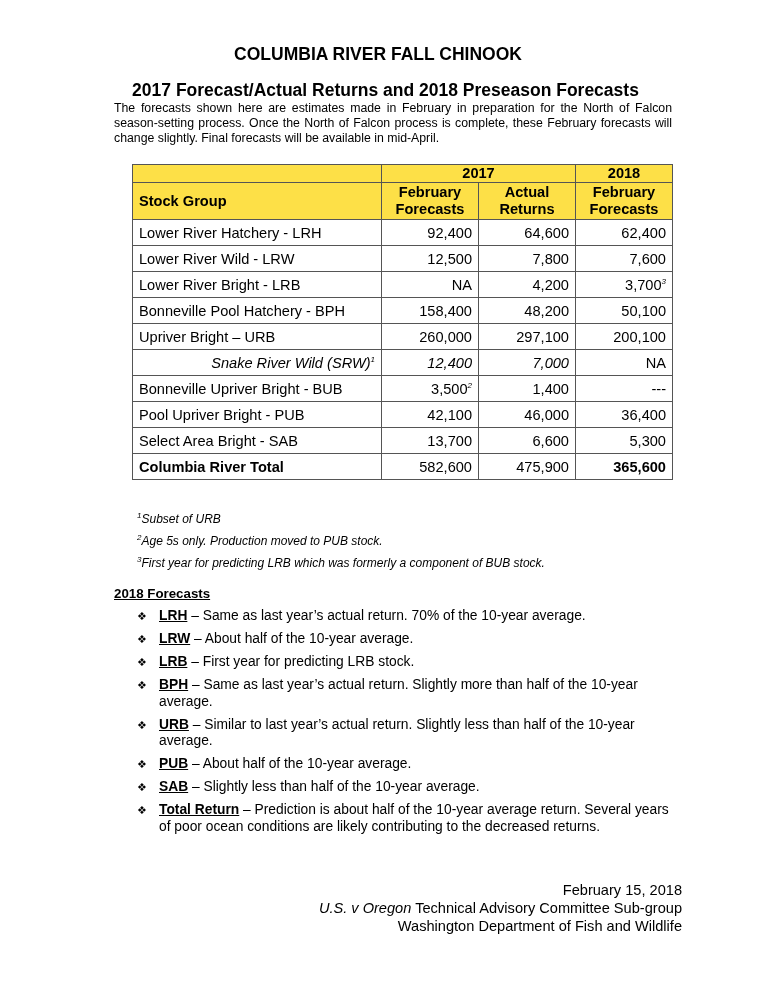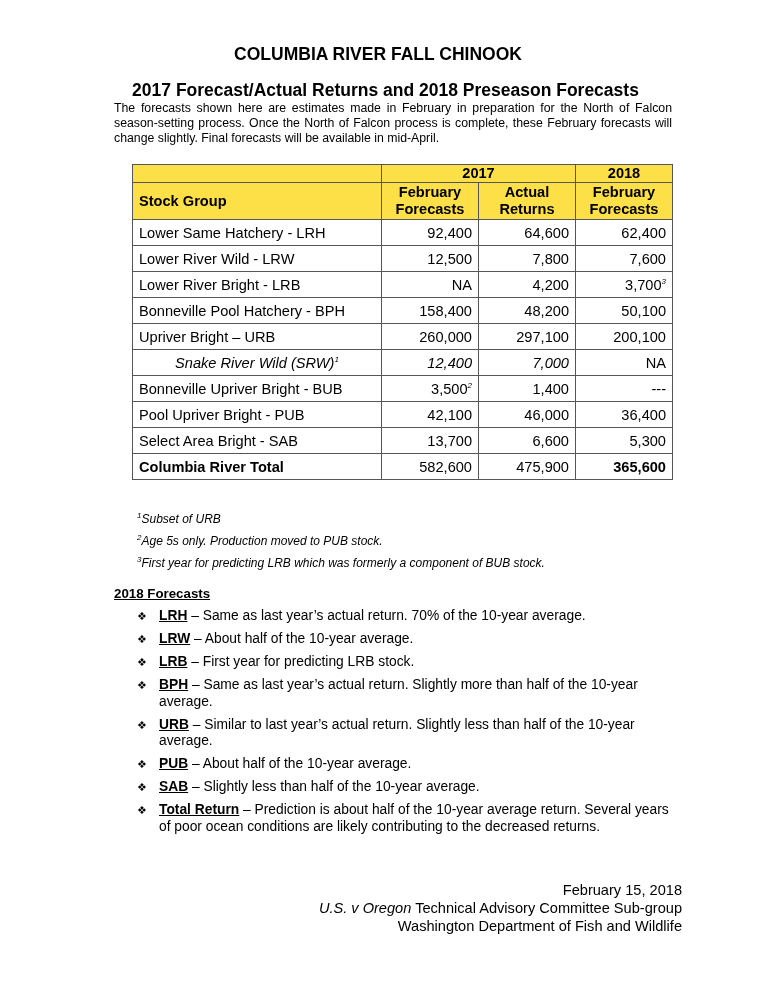--- a/index.html
+++ b/index.html
@@ -29,21 +29,21 @@
   table.stock th { background: #fde047; font-weight: bold; }
   .c0 { width: 236px; text-align: left; }
   .c1 { width: 84px; text-align: right; }
   .c2 { width: 84px; text-align: right; }
   .c3 { width: 84px; text-align: right; }
   th.center { text-align: center; }
   tr.hdr1 th { height: 17px; line-height: 17px; }
   tr.hdr2 th { height: 36px; line-height: 17px; text-align: center; }
   tr.hdr2 th.c0 { text-align: left; }
   td.italic { font-style: italic; }
-  td.indent { text-align: center; padding-right: 10px; }
+  td.indent { text-align: right; padding-right: 10px; }
   td.bold { font-weight: bold; }
   sup { font-size: 8px; font-style: italic; vertical-align: super; line-height: 0; }
   .notes {
     position: absolute; top: 500px; left: 137px; font-size: 12px; font-style: italic; margin-top: 12px;
   }
   .notes div { height: 22px; }
   .notes sup { font-size: 8px; }
   .forecast-head {
     position: absolute; top: 586px; left: 114px; font-size: 13.3px;
     font-weight: bold; text-decoration: underline;
@@ -90,21 +90,21 @@
         <span>Returns</span>
       </th>
       <th class="c3 center">
         <span>February</span><br>
         <span>Forecasts</span>
       </th>
     </tr>
   </thead>
   <tbody id="table-body">
       <tr>
-        <td class="c0"><span>Lower Same Hatchery - LRH</span></td>
+        <td class="c0"><span>Lower River Hatchery - LRH</span></td>
         <td class="c1"><span>92,400</span></td>
         <td class="c2"><span>64,600</span></td>
         <td class="c3"><span>62,400</span></td>
       </tr>
       <tr>
         <td class="c0"><span>Lower River Wild - LRW</span></td>
         <td class="c1"><span>12,500</span></td>
         <td class="c2"><span>7,800</span></td>
         <td class="c3"><span>7,600</span></td>
       </tr>

